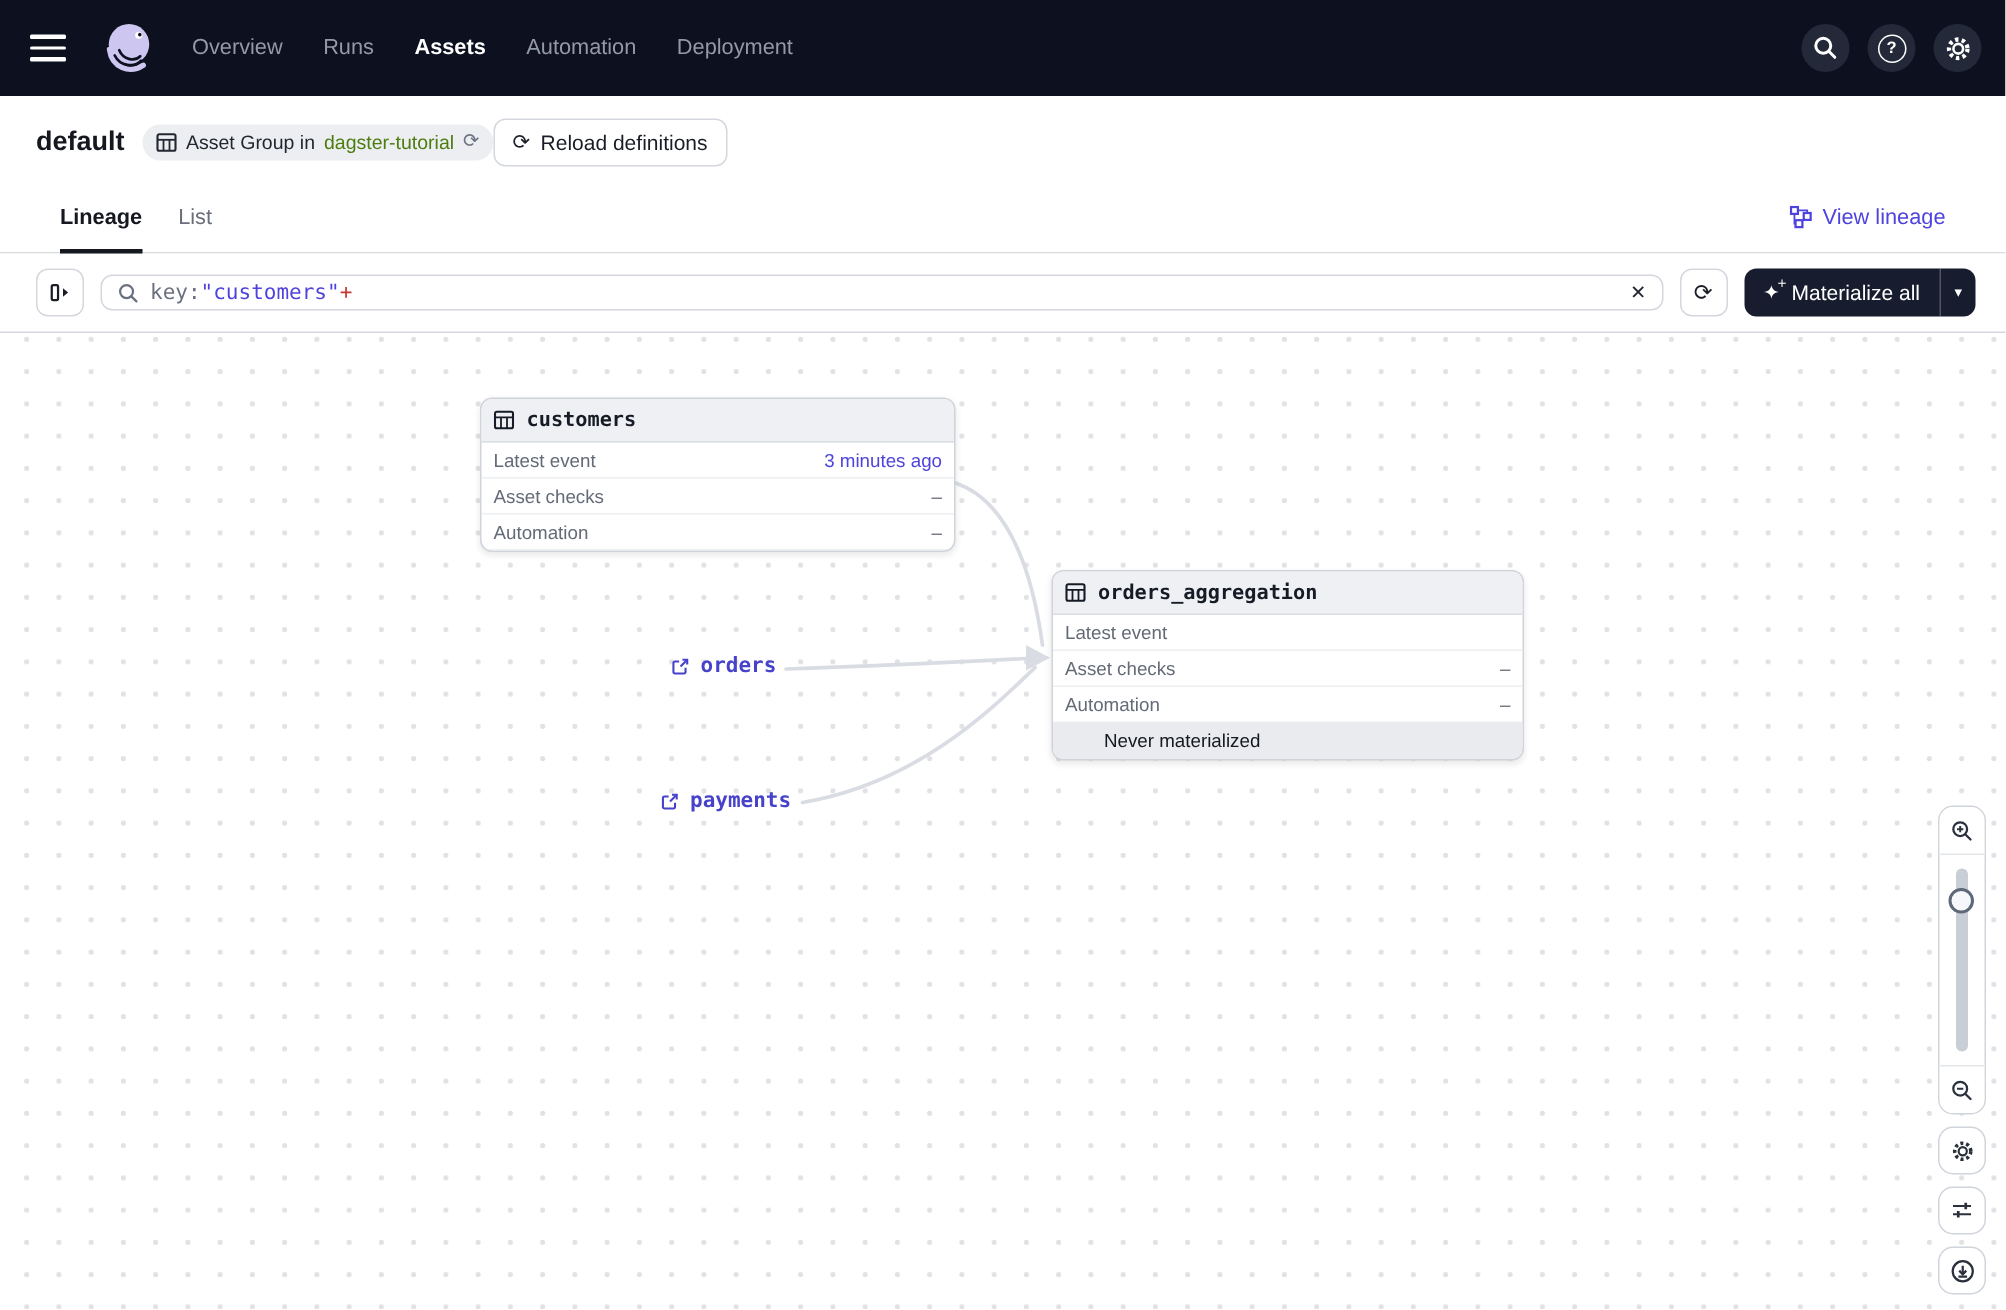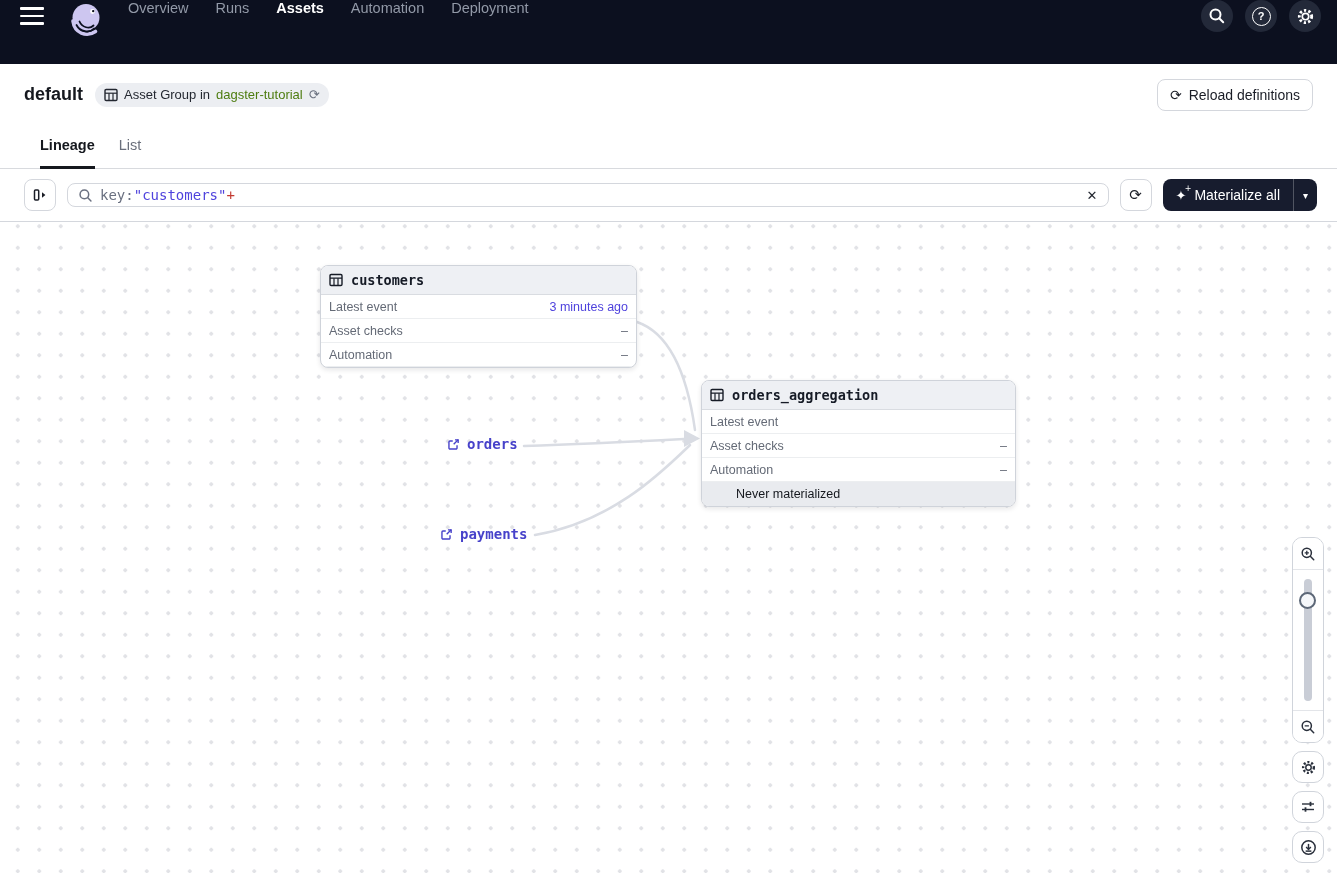--- a/index.html
+++ b/index.html
@@ -5,33 +5,33 @@
   * { box-sizing: border-box; margin: 0; padding: 0; }
   html,body { width:1337px; height:873px; overflow:hidden; }
   body {
     font-family: "Liberation Sans", sans-serif;
     background:#fff; color:#15181e;
     display:flex; flex-direction:column;
   }
   button { font-family: inherit; cursor:pointer; }
 
   
-  .navbar { height:64px; flex:0 0 64px; background:#0c101f; display:flex; align-items:flex-start; padding:0 16px; }
+  .navbar { height:64px; flex:0 0 64px; background:#0c101f; display:flex; align-items:center; padding:0 16px; }
   .hamburger { width:32px; height:32px; background:none; border:none; display:flex; flex-direction:column; justify-content:center; gap:5px; margin-left:4px; }
   .hamburger span { display:block; width:24px; height:2.5px; background:#fff; border-radius:1px; }
   .logo { width:40px; height:40px; margin-left:14px; margin-right:22px; display:flex; align-items:center; }
   .nav-items { display:flex; align-items:center; gap:27px; }
   .nav-item { font-size:14.5px; color:#9299a7; text-decoration:none; cursor:pointer; }
   .nav-item.active { color:#fff; font-weight:700; }
   .nav-right { margin-left:auto; display:flex; gap:12px; align-items:center; }
   .nav-circle-btn { width:32px; height:32px; border-radius:50%; background:#232939; border:none; display:flex; align-items:center; justify-content:center; }
   .help-ring { width:19px; height:19px; border:1.8px solid #fff; border-radius:50%; display:flex; align-items:center; justify-content:center; font-size:11px; font-weight:700; color:#fff; line-height:1; }
 
   
-  .page-header { height:51px; flex:0 0 51px; display:flex; align-items:center; justify-content:space-between; padding:10px 24px 0 24px; background:#fff; }
+  .page-header { height:51px; flex:0 0 51px; display:flex; align-items:center; padding:10px 24px 0 24px; background:#fff; }
   .ph-left { display:flex; align-items:center; gap:12px; }
   .page-title { font-size:18px; font-weight:700; color:#15181e; }
   .badge { display:flex; align-items:center; gap:6px; background:#eceef2; border-radius:12px; height:24px; padding:0 9px; font-size:13px; color:#232730; }
   .badge a { color:#4d7c0f; text-decoration:none; cursor:pointer; }
   .badge .glyph { color:#6b7280; font-size:13px; cursor:pointer; }
   .reload-btn { display:flex; align-items:center; gap:7px; height:32px; padding:0 12px; background:#fff; border:1px solid #d4d7dd; border-radius:8px; font-size:14px; color:#1a1d26; }
   .reload-btn .glyph { font-size:14px; }
 
   
   .tabs-row { height:54px; flex:0 0 54px; display:flex; align-items:stretch; padding:0 40px; border-bottom:1px solid #d8dade; background:#fff; }
@@ -151,20 +151,30 @@
   </div>
   <button class="reload-btn">
     <span class="glyph">⟳</span>
     <span>Reload definitions</span>
   </button>
 </div>
 
 <div class="tabs-row">
   <div class="tab active">Lineage</div>
   <div class="tab">List</div>
+  <a class="view-lineage">
+    <svg width="16" height="16" viewBox="0 0 16 16">
+      <rect x="1" y="1" width="4.6" height="4.6" fill="none" stroke="#4f43dd" stroke-width="1.5"></rect>
+      <rect x="9.5" y="5" width="4.6" height="4.6" fill="none" stroke="#4f43dd" stroke-width="1.5"></rect>
+      <rect x="4" y="9.8" width="4.6" height="4.6" fill="none" stroke="#4f43dd" stroke-width="1.5"></rect>
+      <path d="M5.6 3.3 H11.8 V5" fill="none" stroke="#4f43dd" stroke-width="1.2"></path>
+      <path d="M3.3 5.6 V12 H4" fill="none" stroke="#4f43dd" stroke-width="1.2"></path>
+    </svg>
+    <span>View lineage</span>
+  </a>
 </div>
 
 <div class="toolbar">
   <button class="sq-btn">
     <svg width="16" height="16" viewBox="0 0 16 16">
       <rect x="2.5" y="3" width="4.2" height="10" rx="1" fill="none" stroke="#1a1d26" stroke-width="1.5"></rect>
       <path d="M10 5.2 L13.4 8 L10 10.8 Z" fill="#1a1d26"></path>
     </svg>
   </button>
   <div class="search-box">

